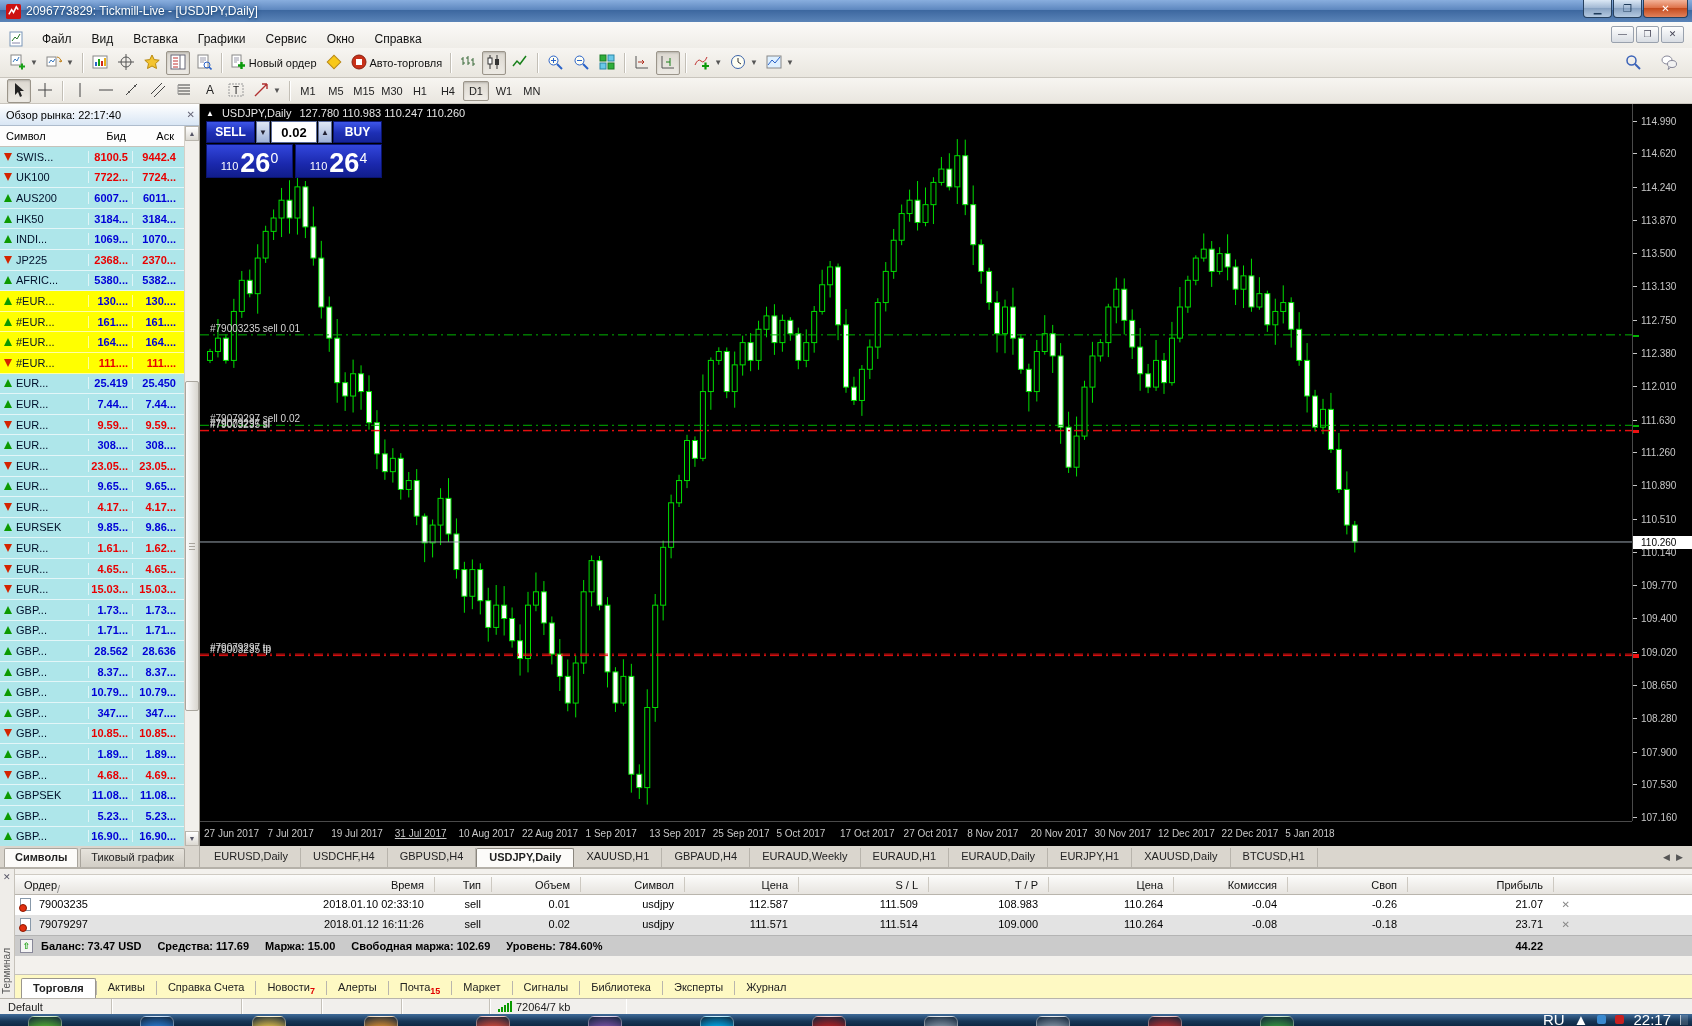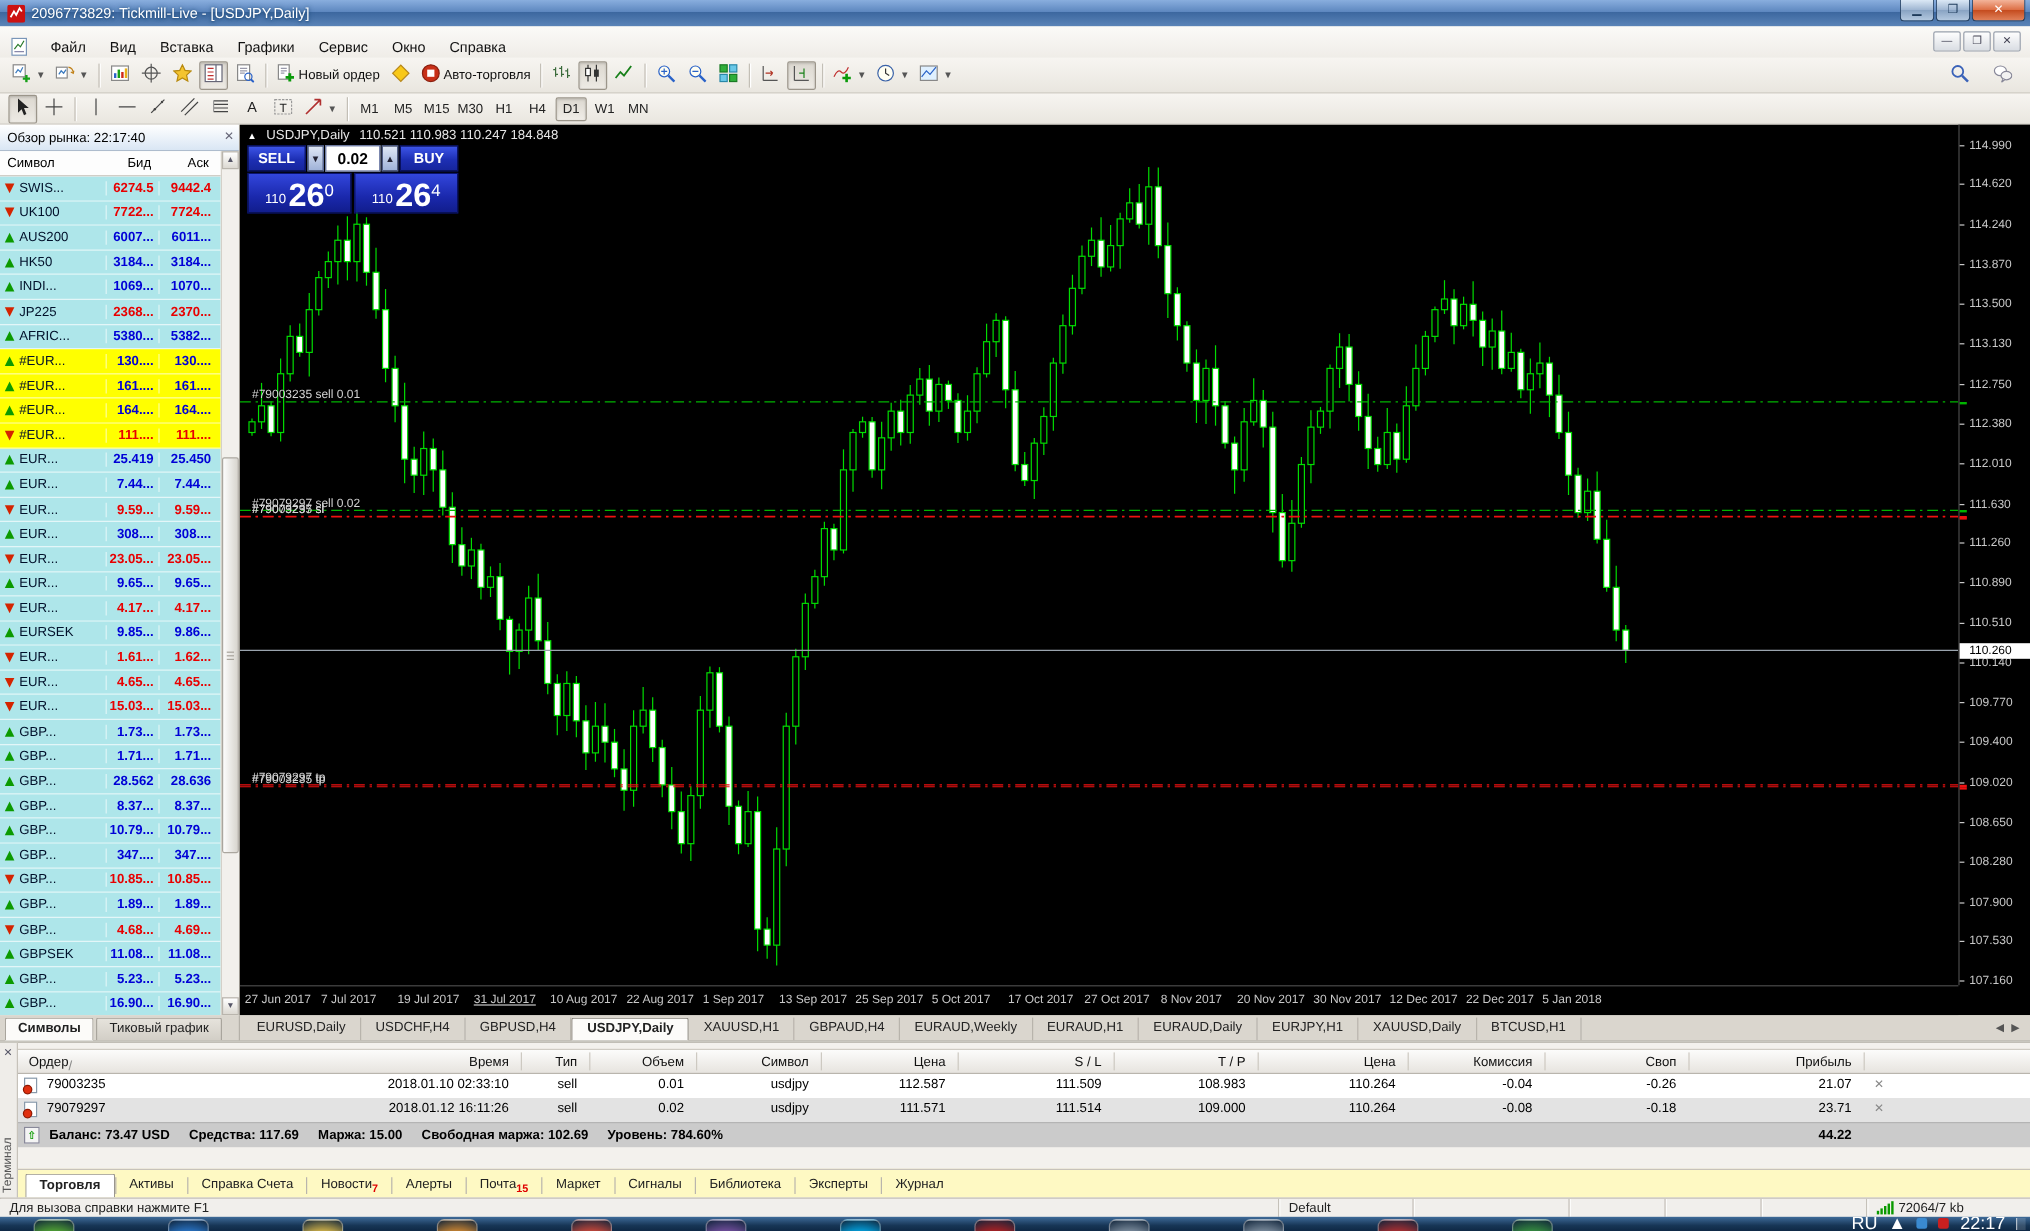--- a/index.html
+++ b/index.html
@@ -430,21 +430,21 @@
         <span class="h-sym">Символ</span>
         <span class="h-bid">Бид</span>
         <span class="h-ask">Аск</span>
       </div>
       <div class="mw-rows" id="mwrows">
           <div class="mw-row down">
             <span class="mw-sym">
               <i class="arr down"></i>
               <span>SWIS...</span>
             </span>
-            <span class="mw-bid">6274.5</span>
+            <span class="mw-bid">8100.5</span>
             <span class="mw-ask">9442.4</span>
           </div>
           <div class="mw-row down">
             <span class="mw-sym">
               <i class="arr down"></i>
               <span>UK100</span>
             </span>
             <span class="mw-bid">7722...</span>
             <span class="mw-ask">7724...</span>
           </div>
@@ -1030,21 +1030,21 @@
           </g>
           <g>
             <line x1="0" y1="550.1099999999996" x2="1432" y2="550.1099999999996" stroke="#ee1111" stroke-dasharray="9 4 2 4"></line>
             <text x="10" y="547.1099999999996" fill="#d4d4d4" font-size="10">#79079297 tp</text>
           </g>
           <line x1="0" y1="437.9699999999991" x2="1432" y2="437.9699999999991" stroke="#9aa4ae" stroke-width="1"></line>
         </svg>
       <div class="chart-header">
         <span class="tri">▲</span>
         <span>USDJPY,Daily</span>
-        <span>110.521 110.983 110.247 184.848</span>
+        <span>127.780 110.983 110.247 110.260</span>
       </div>
       <div class="trade-widget">
         <div class="tw-row1">
           <span class="tw-btn">SELL</span>
           <span class="tw-spin">▼</span>
           <span class="tw-vol">0.02</span>
           <span class="tw-spin">▲</span>
           <span class="tw-btn">BUY</span>
         </div>
         <div class="tw-row2">
@@ -1233,21 +1233,20 @@
           <span class="termtab">Библиотека</span>
           <span class="ttsep"></span>
           <span class="termtab">Эксперты</span>
           <span class="ttsep"></span>
           <span class="termtab">Журнал</span>
         </div>
     </div>
   </div>
 
   <div class="statusbar">
-    <span class="sseg s1">Для вызова справки нажмите F1</span>
     <span class="sseg s2">Default</span>
     <span class="sseg s3"></span>
     <span class="sseg s4"></span>
     <span class="sseg s5"></span>
     <span class="sseg s6"></span>
     <span class="sseg s7">
       <i class="bars">
           <i style="height:3px"></i>
           <i style="height:5px"></i>
           <i style="height:7px"></i>

